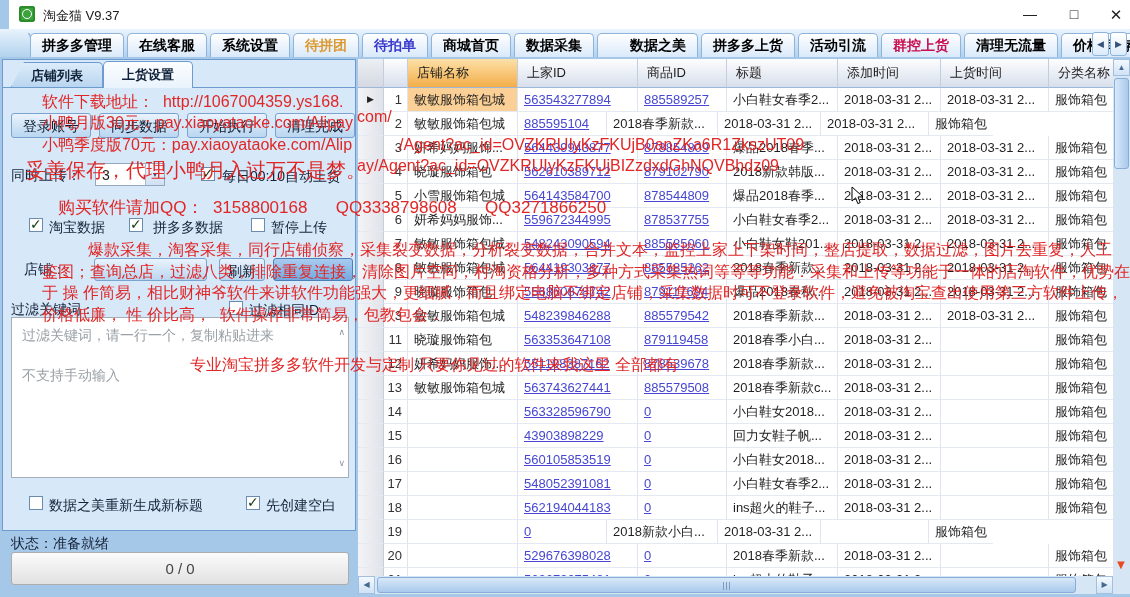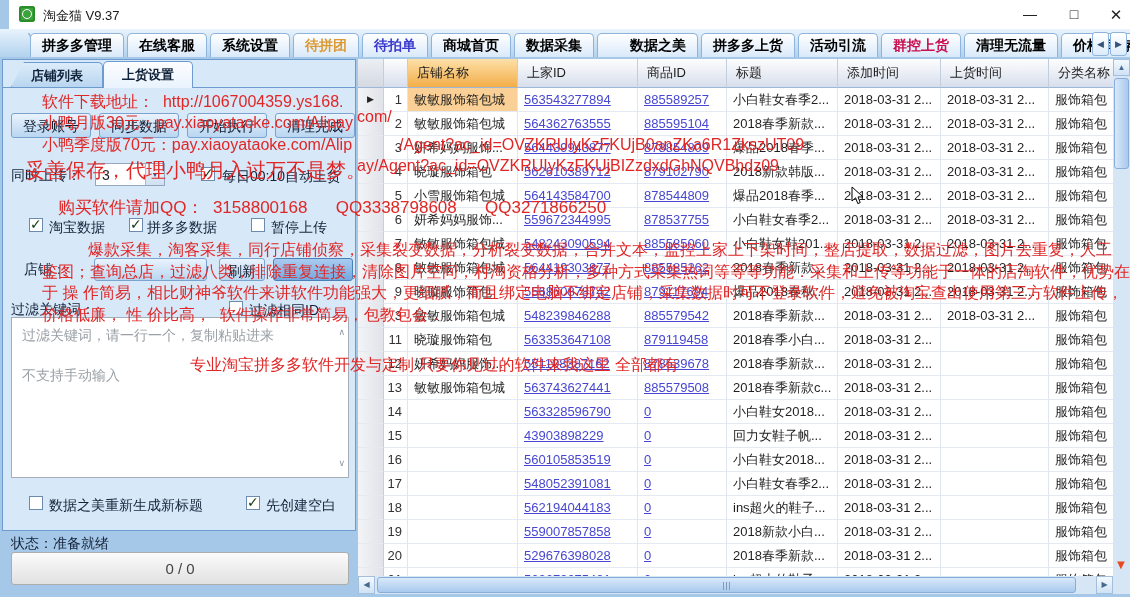--- a/index.html
+++ b/index.html
@@ -147,21 +147,21 @@
       <span class="cv">3</span>
       <span class="da">▼</span>
     </div>
     <span class="cb on" style="left:198px;top:107px;"></span>
     <span class="lbl" style="left:219px;top:108px;">每日00:10自动上货</span>
 
     <div id="lp-datachecks">
         <span class="cb on" style="left: 26px; top: 158px;"></span>
         <span class="lbl" style="left: 46px; top: 159px;">淘宝数据</span>
         <span class="cb on" style="left: 126px; top: 158px;"></span>
-        <span class="lbl" style="left: 144px; top: 159px;">拼多多数据</span>
+        <span class="lbl" style="left: 150px; top: 159px;">拼多多数据</span>
         <span class="cb" style="left: 248px; top: 158px;"></span>
         <span class="lbl" style="left: 268px; top: 159px;">暂停上传</span>
       </div>
 
     <span class="lbl" style="left:21px;top:201px;">店铺：</span>
     <div class="lbtn" style="left:91px;top:198px;width:113px;height:23px;"></div>
     <div class="lbtn" style="left:216px;top:198px;width:46px;height:23px;">刷新</div>
     <div class="lbtn bluebtn" style="left:270px;top:198px;width:80px;height:23px;"></div>
 
     <span class="lbl" style="left:8px;top:241px;">过滤关键词：</span>
@@ -206,21 +206,20 @@
           <div class="gc c4"><a>885589257</a></div>
           <div class="gc c5">小白鞋女春季2...</div>
           <div class="gc c6">2018-03-31 2...</div>
           <div class="gc c7">2018-03-31 2...</div>
           <div class="gc c8">服饰箱包</div>
         </div>
         <div class="grow">
           <div class="gc sel c0"></div>
           <div class="gc num c1">2</div>
           <div class="gc c2">敏敏服饰箱包城</div>
-          <div class="gc c3"><a>564362763555</a></div>
           <div class="gc c4"><a>885595104</a></div>
           <div class="gc c5">2018春季新款...</div>
           <div class="gc c6">2018-03-31 2...</div>
           <div class="gc c7">2018-03-31 2...</div>
           <div class="gc c8">服饰箱包</div>
         </div>
         <div class="grow">
           <div class="gc sel c0"></div>
           <div class="gc num c1">3</div>
           <div class="gc c2">妍希妈妈服饰...</div>
@@ -393,21 +392,20 @@
           <div class="gc c4"><a>0</a></div>
           <div class="gc c5">ins超火的鞋子...</div>
           <div class="gc c6">2018-03-31 2...</div>
           <div class="gc c7"></div>
           <div class="gc c8">服饰箱包</div>
         </div>
         <div class="grow">
           <div class="gc sel c0"></div>
           <div class="gc num c1">19</div>
           <div class="gc c2"></div>
-          <div class="gc c3"><a>559007857858</a></div>
           <div class="gc c4"><a>0</a></div>
           <div class="gc c5">2018新款小白...</div>
           <div class="gc c6">2018-03-31 2...</div>
           <div class="gc c7"></div>
           <div class="gc c8">服饰箱包</div>
         </div>
         <div class="grow">
           <div class="gc sel c0"></div>
           <div class="gc num c1">20</div>
           <div class="gc c2"></div>

